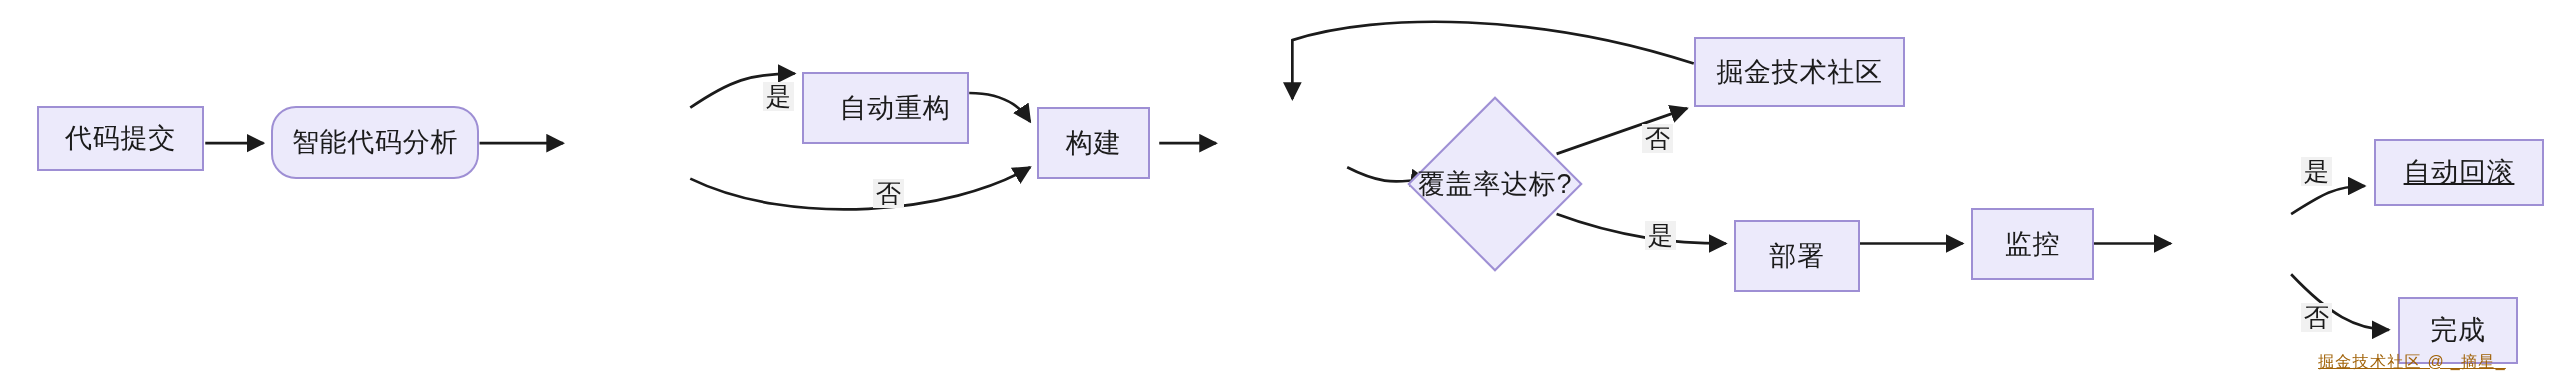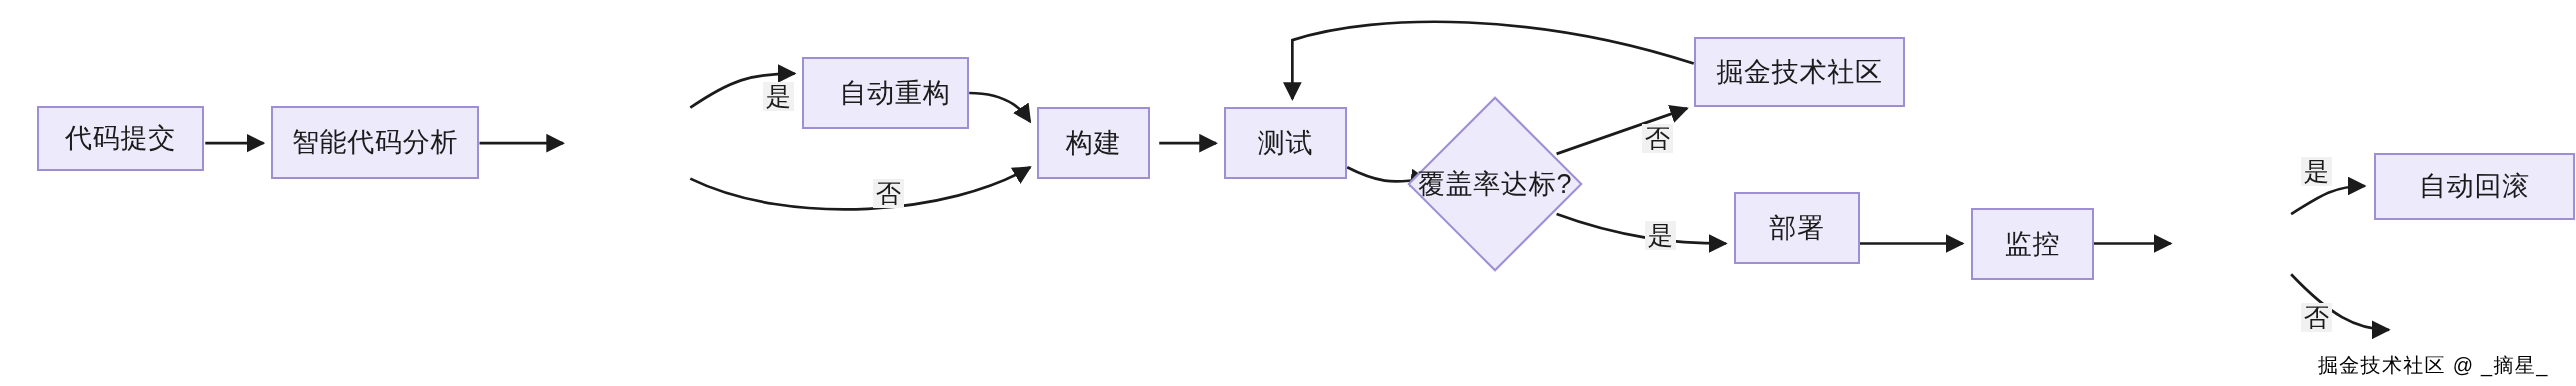--- a/index.html
+++ b/index.html
@@ -15,22 +15,22 @@
         white-space:nowrap;}
   .node.diamond{background:transparent;border:none;}
   .diamond .dshape{position:absolute;left:0;top:0;width:100%;height:100%;
         background:#ECEAFB;border:2px solid #9E8FD4;box-sizing:border-box;
         transform:rotate(45deg);}
   .diamond .dlabel{position:relative;z-index:2;font-size:27px;white-space:nowrap;}
 
   .edgelabel{position:absolute;font-size:25.4px;color:#1b1b1b;
         background:#F1F1F1;padding:1.3px 2.7px;line-height:1.05;
         white-space:nowrap;}
-  .watermark{position:absolute;font-size:20px;color:#000000;
-        white-space:nowrap;letter-spacing:1.3px;}
+  .watermark{position:absolute;font-size:16px;color:#a16207;
+        white-space:nowrap;letter-spacing:1.3px;text-decoration:underline;}
 </style>
 </head>
 <body>
 
 <div id="stage">
 
   <svg id="wires" viewBox="0 0 3847 577" xmlns="http://www.w3.org/2000/svg">
     <defs>
       <marker id="arrow" viewBox="0 0 10 10" refX="9" refY="5" markerWidth="7" markerHeight="7" orient="auto-start-reverse">
         <path d="M0,0 L10,5 L0,10 z" fill="#1b1b1b"></path>
@@ -51,59 +51,59 @@
       <path d="M3128,364 L3243,364"></path>
       <path d="M3423,320 C3470,290 3490,278 3533,278"></path>
       <path d="M3423,410 C3480,470 3520,493 3569,493"></path>
     </g>
   </svg>
 
   <div class="node" style="left:37px;top:106px;width:167px;height:65px;">
     <span>代码提交</span>
   </div>
 
-  <div class="node" style="left:271px;top:106px;width:208px;height:73px;">
+  <div class="node" style="left:271px;top:106px;width:208px;height:73px;border-radius:25px;">
     <span>智能代码分析</span>
   </div>
 
 
-  <div class="node" style="left:802px;top:57px;width:167px;height:72px;padding-left:19px;">
+  <div class="node" style="left:802px;top:72px;width:167px;height:72px;padding-left:19px;">
     <span>自动重构</span>
   </div>
 
   <div class="node" style="left:1037px;top:107px;width:113px;height:72px;">
     <span>构建</span>
   </div>
 
-  <div class="node" style="left:1224px;top:107px;width:123px;height:72px;">
-    <span>测试</span>
-  </div>
 
   <div class="node diamond" style="left:1433px;top:122px;width:124px;height:124px;justify-content:center;">
     <span class="dshape"></span>
     <span class="dlabel">覆盖率达标?</span>
   </div>
 
   <div class="node" style="left:1694px;top:37px;width:211px;height:70px;">
     <span>掘金技术社区</span>
   </div>
 
-  <div class="node" style="left:1734px;top:192px;width:126px;height:72px;">
+  <div class="node" style="left:1734px;top:220px;width:126px;height:72px;">
     <span>部署</span>
   </div>
 
   <div class="node" style="left:1971px;top:208px;width:123px;height:72px;">
     <span>监控</span>
   </div>
 
 
-  <div class="node" style="left:2374px;top:153px;width:201px;height:67px;">
+  <div class="node" style="left:2374px;top:139px;width:170px;height:67px;text-decoration:underline;">
     <span>自动回滚</span>
   </div>
 
+  <div class="node" style="left:2398px;top:297px;width:120px;height:67px;">
+    <span>完成</span>
+  </div>
 
   <div class="edgelabel" style="left:763px;top:82px;">是</div>
   <div class="edgelabel" style="left:873px;top:179px;">否</div>
   <div class="edgelabel" style="left:1642px;top:124px;">否</div>
   <div class="edgelabel" style="left:1645px;top:221px;">是</div>
   <div class="edgelabel" style="left:2301px;top:157px;">是</div>
   <div class="edgelabel" style="left:2301px;top:303px;">否</div>
 
   <div class="watermark" style="left:2318px;top:352px;">掘金技术社区 @ _摘星_</div>
 

